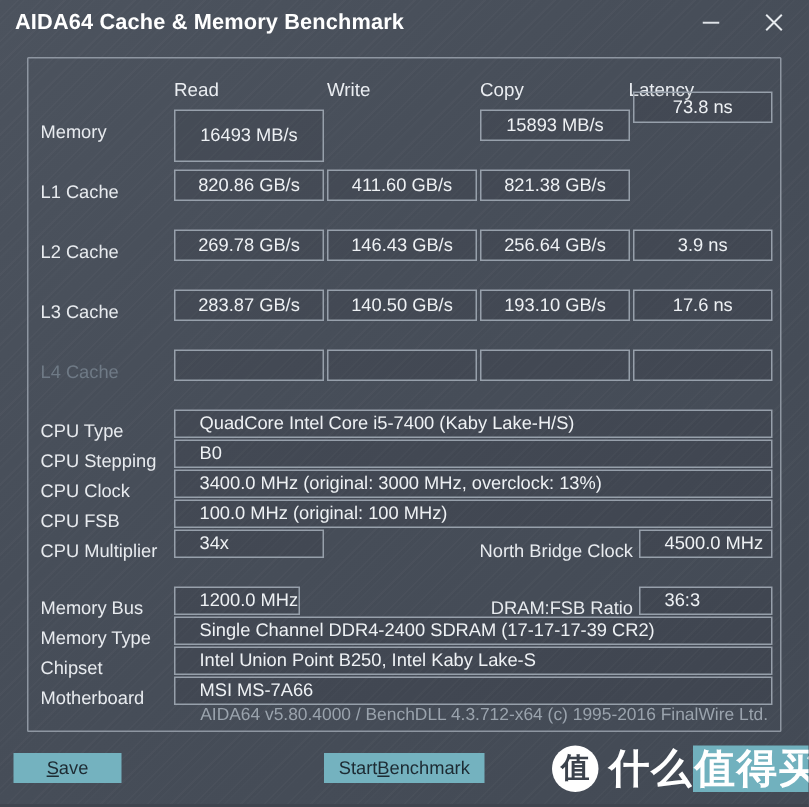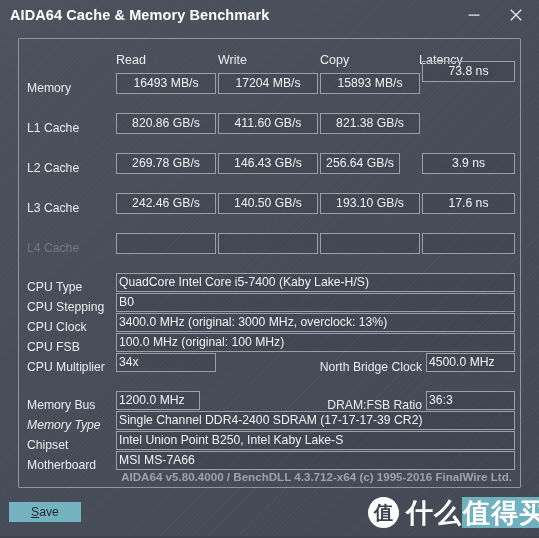--- a/index.html
+++ b/index.html
@@ -83,21 +83,21 @@
     box-sizing: border-box;
     border: 1px solid #97a0ab;
     background: rgba(0,0,0,0.055);
     color: #eef1f4;
     font-size: 12.2px;
     line-height: 1;
     display: flex;
     align-items: center;
   }
   .cell.center { justify-content: center; }
-  .cell.left { justify-content: flex-start; padding-left: 2px; }
+  .cell.left { justify-content: flex-start; padding-left: 16px; }
   .cell.empty { color: transparent; }
 
   .rowlabel {
     position: absolute;
     font-size: 12.2px;
     color: #e8ebef;
     line-height: 1;
     white-space: nowrap;
   }
   .rowlabel.dim { color: #6f7a86; }
@@ -120,21 +120,20 @@
     text-align: right;
   }
 
   #version {
     position: absolute;
     right: 8px;
     top: 431px;
     font-size: 11.6px;
     color: #9aa3ad;
     white-space: nowrap;
-    font-weight: bold;
   }
 
   
   .tealbtn {
     position: absolute;
     box-sizing: border-box;
     background: #74b2bf;
     border: none;
     color: #1d2b33;
     font-family: "Liberation Sans", sans-serif;
@@ -209,38 +208,37 @@
   </div>
 
   <div id="panel">
 
     <div class="colhead" style="left:97px; top:15px; width:100px;">Read</div>
     <div class="colhead" style="left:199px; top:15px; width:100px;">Write</div>
     <div class="colhead" style="left:301px; top:15px; width:100px;">Copy</div>
     <div class="colhead" style="left:400px; top:15px; width:98px;">Latency</div>
 
     <div class="rowlabel" style="left:8px; top:43px;">Memory</div>
-    <div class="cell center" style="left:97px;  top:34px; width:100px; height:21px;">16493 MB/s</div>
-    <div class="cell center" style="left:199px; top:34px; width:100px; height:21px;">17204 MB/s</div>
+    <div class="cell center" style="left:97px;  top:34px; width:100px; height:35px;">16493 MB/s</div>
     <div class="cell center" style="left:301px; top:34px; width:100px; height:21px;">15893 MB/s</div>
     <div class="cell center" style="left:403px; top:22px; width:93px;  height:21px;">73.8 ns</div>
 
     <div class="rowlabel" style="left:8px; top:83px;">L1 Cache</div>
     <div class="cell center" style="left:97px;  top:74px; width:100px; height:21px;">820.86 GB/s</div>
     <div class="cell center" style="left:199px; top:74px; width:100px; height:21px;">411.60 GB/s</div>
     <div class="cell center" style="left:301px; top:74px; width:100px; height:21px;">821.38 GB/s</div>
 
     <div class="rowlabel" style="left:8px; top:123px;">L2 Cache</div>
     <div class="cell center" style="left:97px;  top:114px; width:100px; height:21px;">269.78 GB/s</div>
     <div class="cell center" style="left:199px; top:114px; width:100px; height:21px;">146.43 GB/s</div>
-    <div class="cell center" style="left:301px; top:114px; width:80px; height:21px;">256.64 GB/s</div>
+    <div class="cell center" style="left:301px; top:114px; width:100px; height:21px;">256.64 GB/s</div>
     <div class="cell center" style="left:403px; top:114px; width:93px;  height:21px;">3.9 ns</div>
 
     <div class="rowlabel" style="left:8px; top:163px;">L3 Cache</div>
-    <div class="cell center" style="left:97px;  top:154px; width:100px; height:21px;">242.46 GB/s</div>
+    <div class="cell center" style="left:97px;  top:154px; width:100px; height:21px;">283.87 GB/s</div>
     <div class="cell center" style="left:199px; top:154px; width:100px; height:21px;">140.50 GB/s</div>
     <div class="cell center" style="left:301px; top:154px; width:100px; height:21px;">193.10 GB/s</div>
     <div class="cell center" style="left:403px; top:154px; width:93px;  height:21px;">17.6 ns</div>
 
     <div class="rowlabel dim" style="left:8px; top:203px;">L4 Cache</div>
     <div class="cell center empty" style="left:97px;  top:194px; width:100px; height:21px;"></div>
     <div class="cell center empty" style="left:199px; top:194px; width:100px; height:21px;"></div>
     <div class="cell center empty" style="left:301px; top:194px; width:100px; height:21px;"></div>
     <div class="cell center empty" style="left:403px; top:194px; width:93px;  height:21px;"></div>
 
@@ -259,36 +257,41 @@
     <div class="rowlabel" style="left:8px; top:322px;">CPU Multiplier</div>
     <div class="cell left" style="left:97px; top:314px; width:100px; height:19px;">34x</div>
     <div class="inlinelabel" style="left:200px; top:322px; width:203px;">North Bridge Clock</div>
     <div class="cell left" style="left:407px; top:314px; width:89px; height:19px;">4500.0 MHz</div>
 
     <div class="rowlabel" style="left:8px; top:360px;">Memory Bus</div>
     <div class="cell left" style="left:97px; top:352px; width:84px; height:19px;">1200.0 MHz</div>
     <div class="inlinelabel" style="left:200px; top:360px; width:203px;">DRAM:FSB Ratio</div>
     <div class="cell left" style="left:407px; top:352px; width:89px; height:19px;">36:3</div>
 
-    <div class="rowlabel" style="left:8px; top:380px;font-style:italic;">Memory Type</div>
+    <div class="rowlabel" style="left:8px; top:380px;">Memory Type</div>
     <div class="cell left" style="left:97px; top:372px; width:399px; height:19px;">Single Channel DDR4-2400 SDRAM  (17-17-17-39 CR2)</div>
 
     <div class="rowlabel" style="left:8px; top:400px;">Chipset</div>
     <div class="cell left" style="left:97px; top:392px; width:399px; height:19px;">Intel Union Point B250, Intel Kaby Lake-S</div>
 
     <div class="rowlabel" style="left:8px; top:420px;">Motherboard</div>
     <div class="cell left" style="left:97px; top:412px; width:399px; height:19px;">MSI MS-7A66</div>
 
     <div id="version">AIDA64 v5.80.4000 / BenchDLL 4.3.712-x64  (c) 1995-2016 FinalWire Ltd.</div>
   </div>
 
   <button class="tealbtn" id="save-button">
       <span class="acc">S</span>
       <span>ave</span>
     </button>
 
+  <button class="tealbtn" id="start-button">
+      <span>Start </span>
+      <span class="acc">B</span>
+      <span>enchmark</span>
+    </button>
 
   <div id="watermark">
     <div id="wm-badge">值</div>
     <div id="wm-text"><span>什么</span><span class="hl">值得买</span></div>
   </div>
 
 </div>
 
 </body></html>

